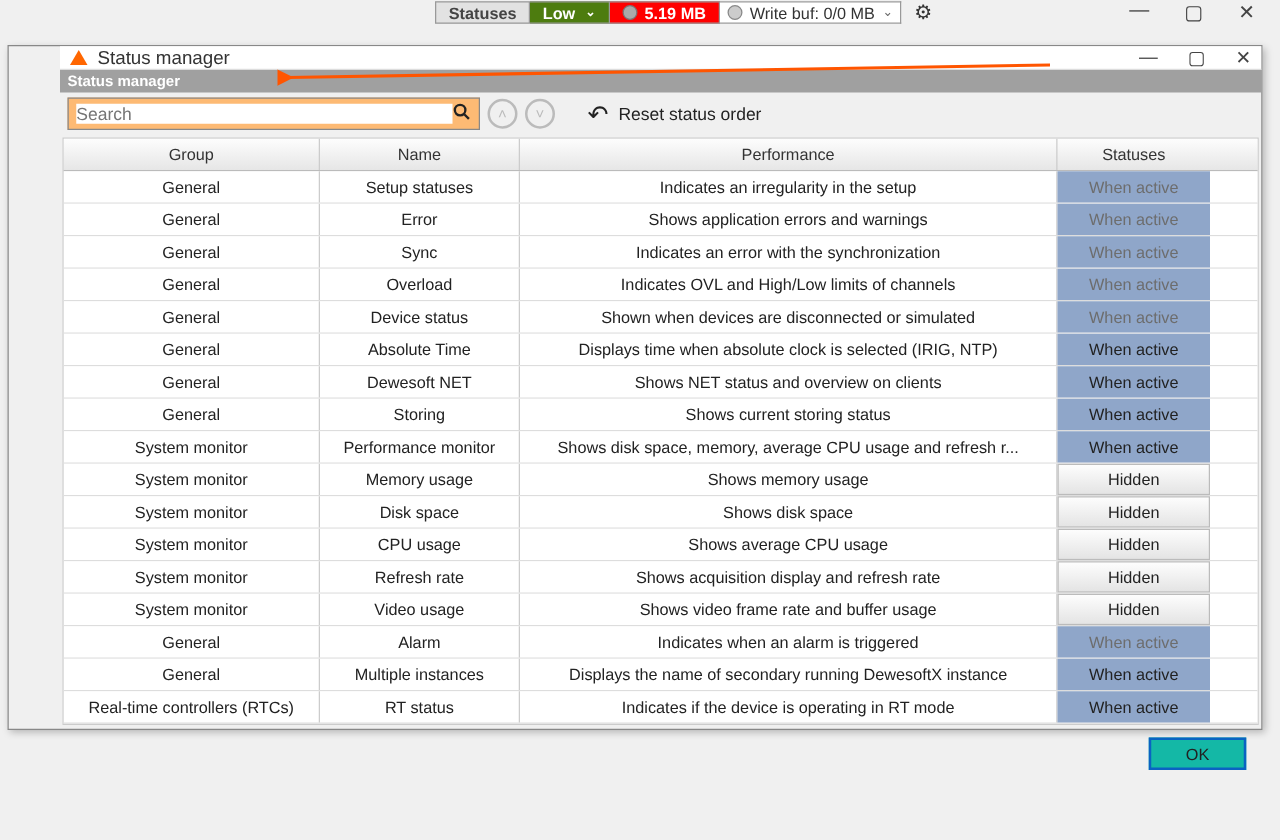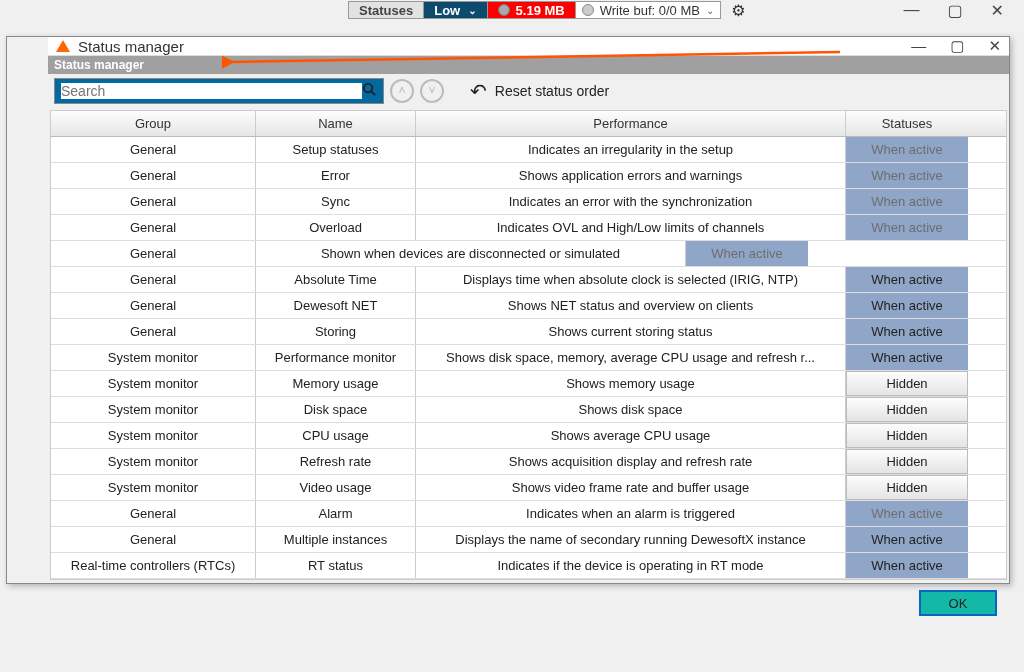--- a/index.html
+++ b/index.html
@@ -25,21 +25,21 @@
   align-items: center;
   border: 1px solid #999;
 }
 .tb-statuses {
   background: #e2e2e2;
   padding: 0 10px;
   font-weight: bold;
   color: #444;
 }
 .tb-low {
-  background: #0c4a6e;
+  background: #4d7c0f;
   color: #fff;
   font-weight: bold;
   padding: 0 10px;
   border-left: none;
   display: flex;
   align-items: center;
   gap: 8px;
 }
 .tb-low .chev { font-size: 10px; }
 .tb-mb {
@@ -124,21 +124,21 @@
   height: 36px;
   display: flex;
   align-items: center;
   padding: 4px 6px;
   gap: 6px;
 }
 .searchbox {
   width: 330px;
   height: 26px;
   border: 1px solid #888;
-  background: #0369a1;
+  background: #fdba74;
   display: flex;
   align-items: center;
   padding: 0 6px;
 }
 .searchbox input {
   border: none; outline: none; flex: 1; font-size: 14px;
   font-family: inherit;
 }
 .searchbox .mag { font-weight: bold; font-size: 15px; }
 .circ-btn {
@@ -311,20 +311,21 @@
           <div class="vis-cell vis-blue-dim">When active</div>
         </div>
         <div class="row">
           <div class="td c-group">General</div>
           <div class="td c-name">Overload</div>
           <div class="td c-desc">Indicates OVL and High/Low limits of channels</div>
           <div class="vis-cell vis-blue-dim">When active</div>
         </div>
         <div class="row">
           <div class="td c-group">General</div>
+          <div class="td c-name">Device status</div>
           <div class="td c-desc">Shown when devices are disconnected or simulated</div>
           <div class="vis-cell vis-blue-dim">When active</div>
         </div>
         <div class="row">
           <div class="td c-group">General</div>
           <div class="td c-name">Absolute Time</div>
           <div class="td c-desc">Displays time when absolute clock is selected (IRIG, NTP)</div>
           <div class="vis-cell vis-blue">When active</div>
         </div>
         <div class="row">

